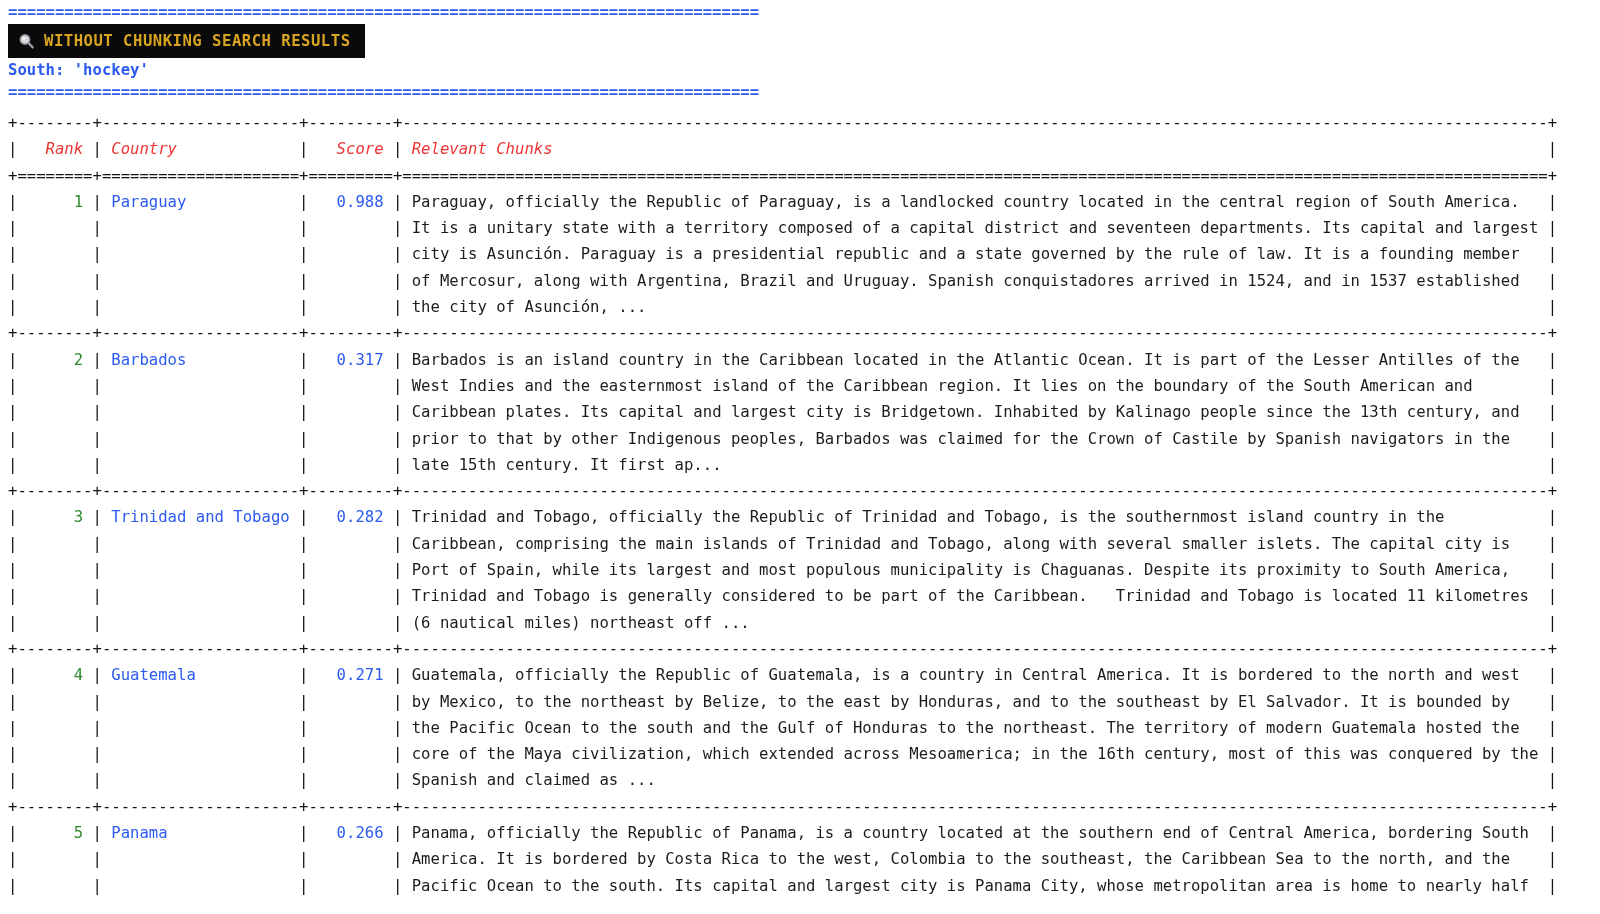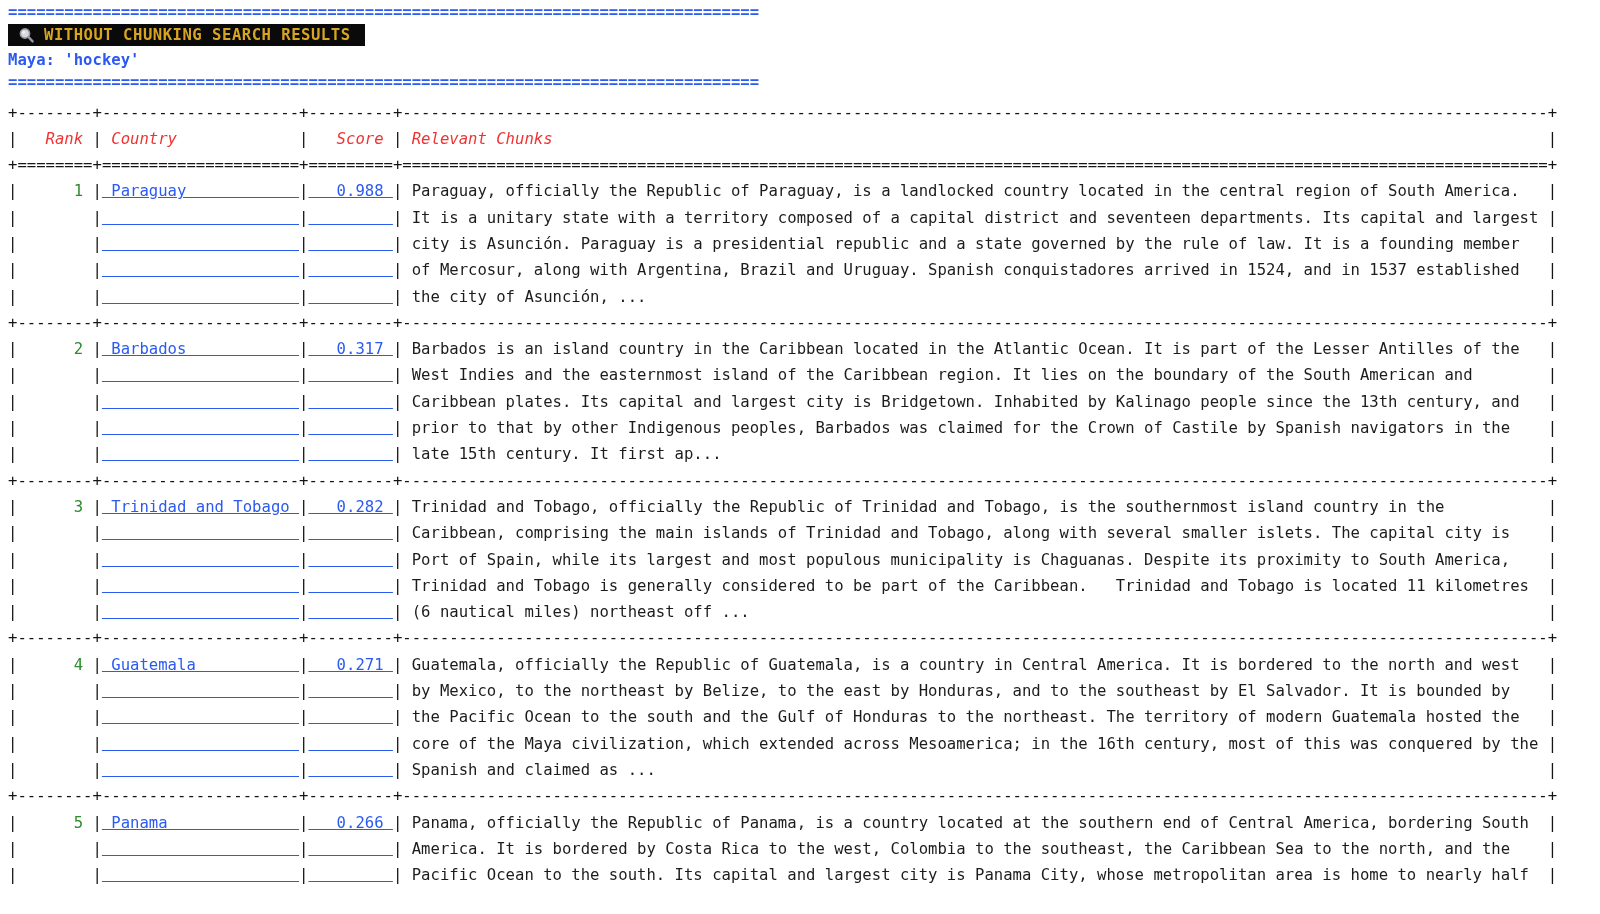--- a/index.html
+++ b/index.html
@@ -10,54 +10,54 @@
   html,body{width:1600px;height:914px;overflow:hidden;background:#ffffff;}
   body{
     font-family:"DejaVu Sans Mono","Liberation Mono",monospace;
     font-size:15.6px;color:var(--text);
     padding:2px 0 0 8px;
   }
   .sep{color:var(--blue);line-height:16px;white-space:pre;font-weight:bold;}
   .sep.first{margin-top:2px;}
   .badge-row{margin-top:4px;}
   .badge{
-    display:inline-flex;align-items:center;gap:9px;height:22px;
+    display:inline-flex;align-items:center;gap:9px;height:34px;
     background:var(--badge-bg);color:var(--gold);
     padding:0 14px 0 10px;font-weight:bold;letter-spacing:.5px;
   }
   .badge svg{display:block;}
   .query{margin-top:2px;line-height:20px;color:var(--blue);white-space:pre;font-weight:bold;}
   .sep.second{margin-top:4px;}
   .ascii-table{margin-top:10px;line-height:26.3px;}
   .tline{white-space:pre;}
   .b{color:var(--ink);}
   .hred{color:var(--red);font-style:italic;}
   .rgreen{color:var(--green);}
-  .cblue{color:var(--blue);text-decoration:underline;}
+  .cblue{color:var(--blue);}
   .chunk{color:var(--text);}
 </style>
 </head>
 <body>
 
 <div class="sep first">================================================================================</div>
 
 <div class="badge-row">
   <span class="badge">
     <span>
       <svg width="17" height="17" viewBox="0 0 17 17">
         <circle cx="7" cy="6.5" r="4.6" fill="#d8d8de" stroke="#9a9aa2" stroke-width="1.6"></circle>
         <circle cx="5.6" cy="5.2" r="1.5" fill="#f2f2f5"></circle>
         <line x1="10.6" y1="10.2" x2="14.6" y2="14.4" stroke="#9a9aa2" stroke-width="2.4" stroke-linecap="round"></line>
       </svg>
     </span>
     <span>WITHOUT CHUNKING SEARCH RESULTS</span>
   </span>
 </div>
 
-<div class="query">Maya: 'hockey'</div>
+<div class="query">South: 'hockey'</div>
 
 <div class="sep second">================================================================================</div>
 
 <div class="ascii-table">
     <div class="tline"><span class="b">+--------+---------------------+---------+--------------------------------------------------------------------------------------------------------------------------+</span></div>
     <div class="tline"><span class="b">|</span><span class="hred">   Rank </span><span class="b">|</span><span class="hred"> Country             </span><span class="b">|</span><span class="hred">   Score </span><span class="b">|</span><span class="hred"> Relevant Chunks                                                                                                          </span><span class="b">|</span></div>
     <div class="tline"><span class="b">+========+=====================+=========+==========================================================================================================================+</span></div>
     <div class="tline"><span class="b">|</span><span class="rgreen">      1 </span><span class="b">|</span><span class="cblue"> Paraguay            </span><span class="b">|</span><span class="cblue">   0.988 </span><span class="b">|</span><span class="chunk"> Paraguay, officially the Republic of Paraguay, is a landlocked country located in the central region of South America.   </span><span class="b">|</span></div>
     <div class="tline"><span class="b">|</span><span class="rgreen">        </span><span class="b">|</span><span class="cblue">                     </span><span class="b">|</span><span class="cblue">         </span><span class="b">|</span><span class="chunk"> It is a unitary state with a territory composed of a capital district and seventeen departments. Its capital and largest </span><span class="b">|</span></div>
     <div class="tline"><span class="b">|</span><span class="rgreen">        </span><span class="b">|</span><span class="cblue">                     </span><span class="b">|</span><span class="cblue">         </span><span class="b">|</span><span class="chunk"> city is Asunción. Paraguay is a presidential republic and a state governed by the rule of law. It is a founding member   </span><span class="b">|</span></div>

